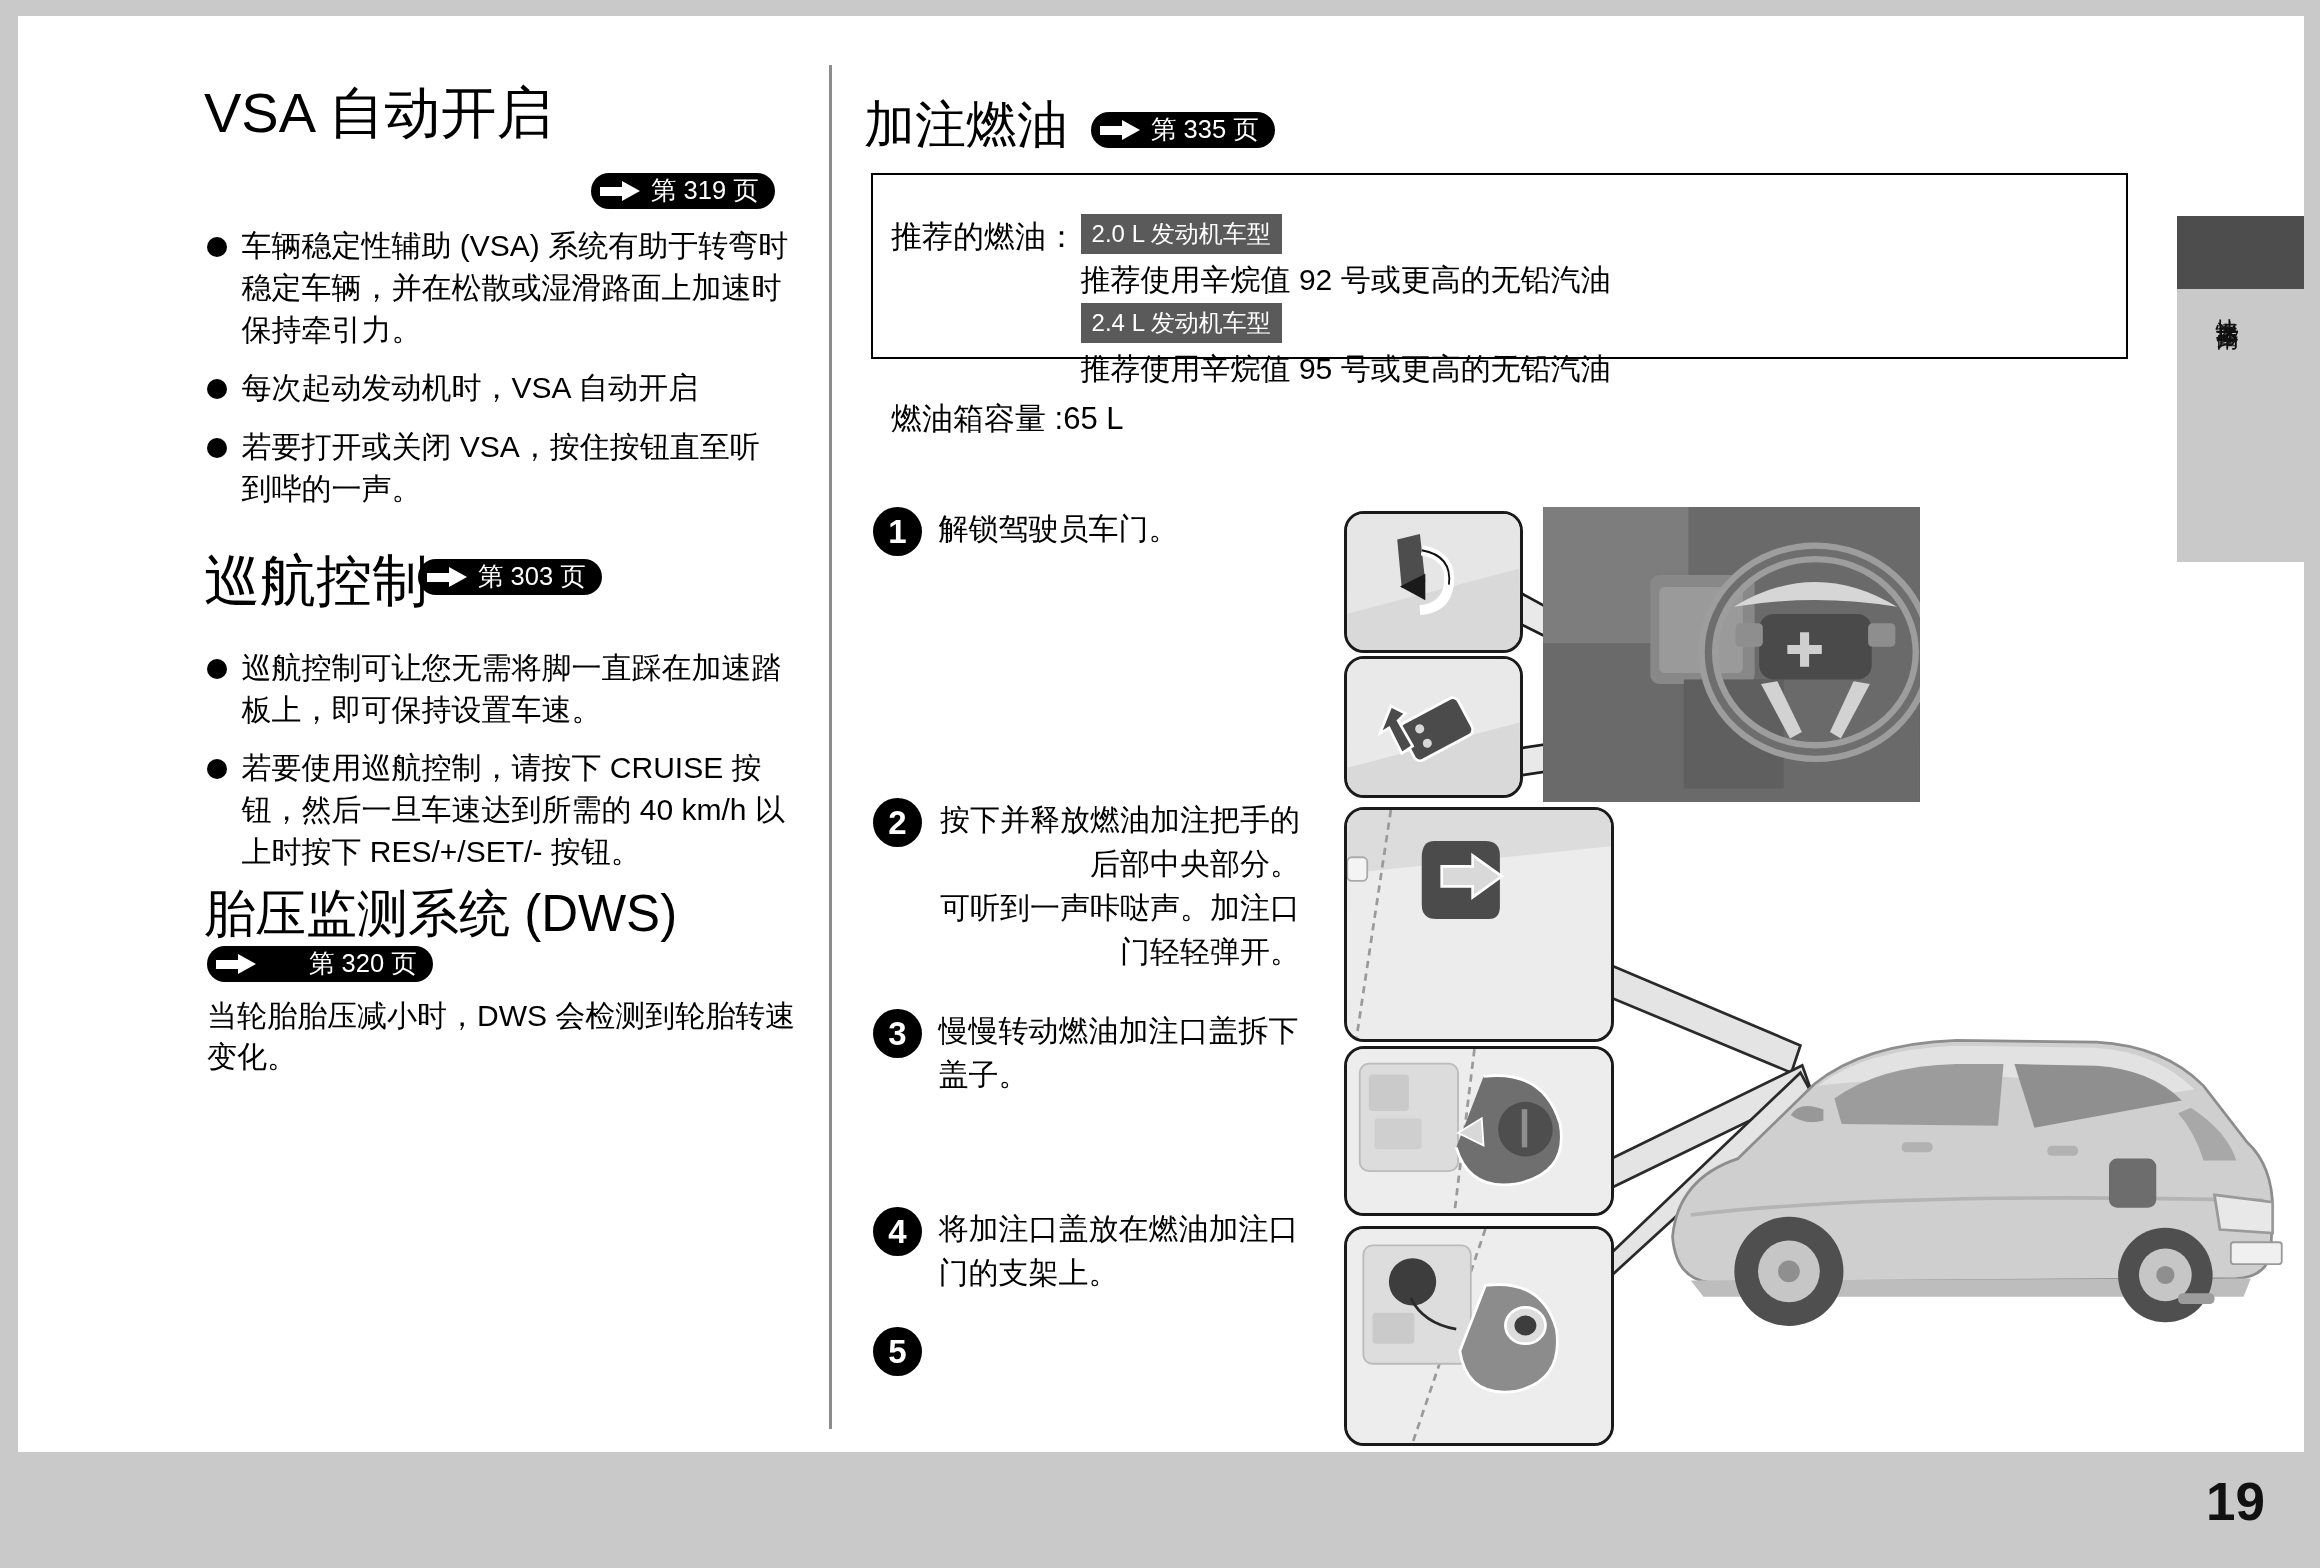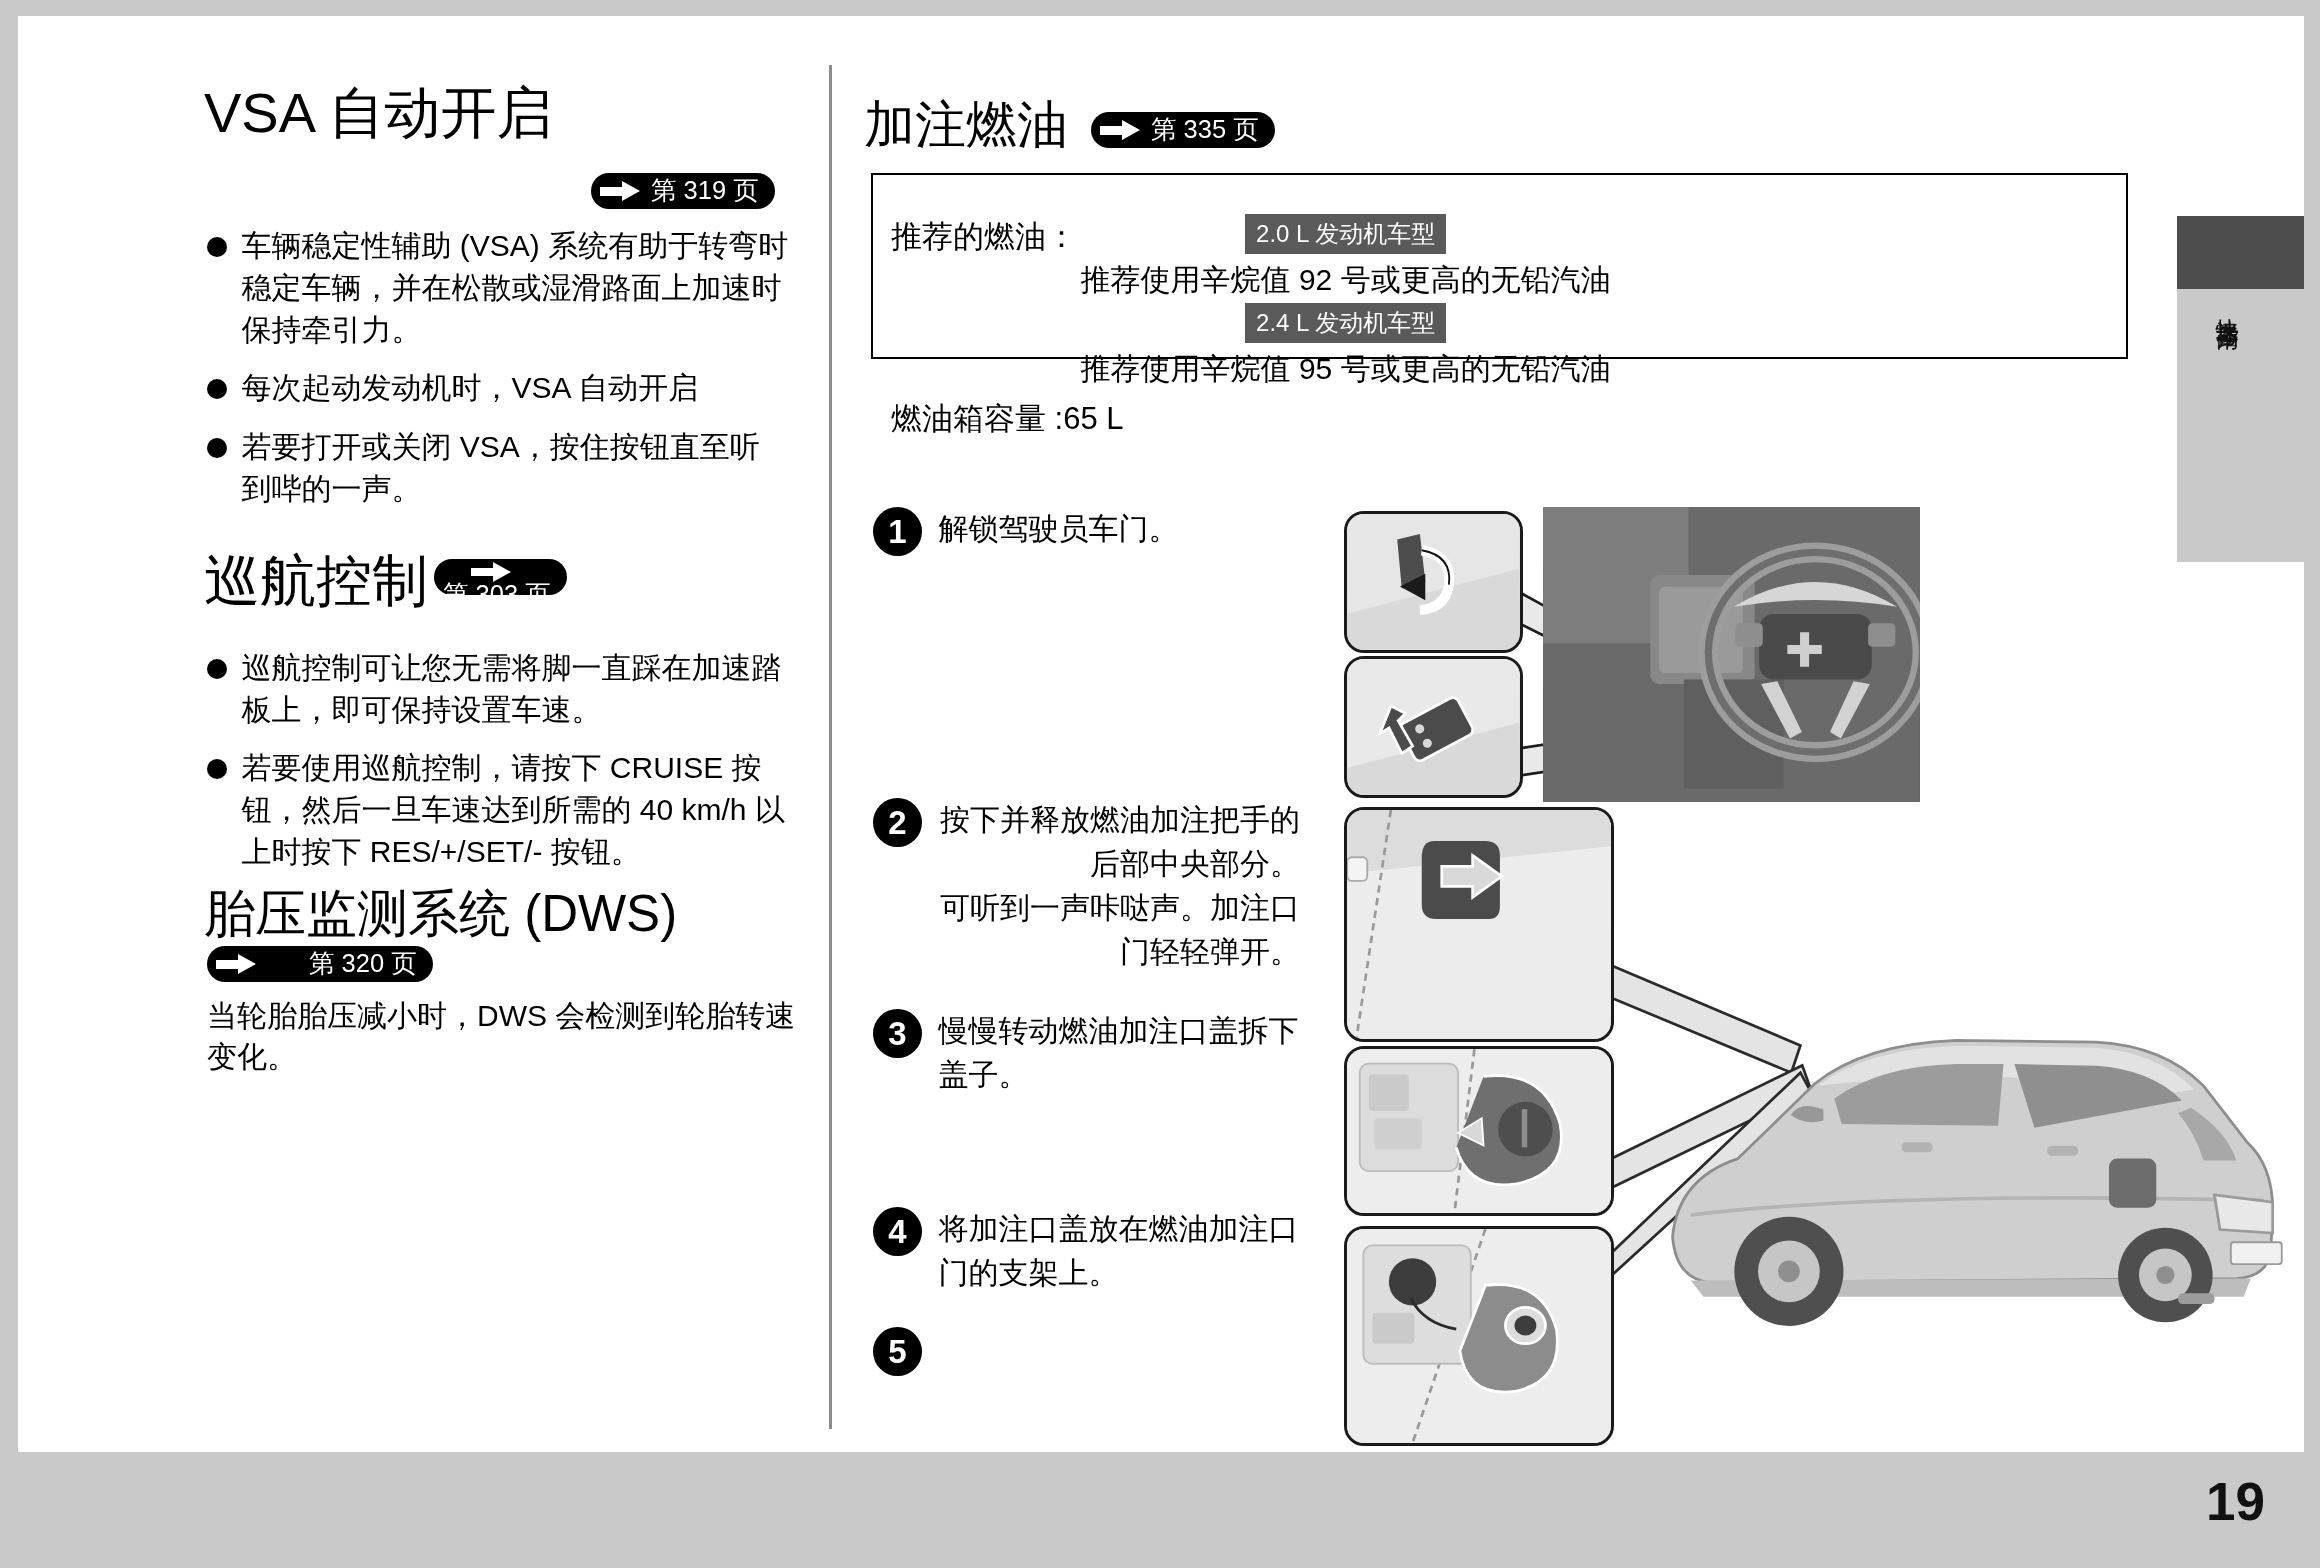--- a/index.html
+++ b/index.html
@@ -138,21 +138,21 @@
     width:1253px; height:141px;
     border:2.7px solid #000;
     box-sizing:content-box;
     height:182px;
   }
   .fuel-inner {
     position:absolute;
     left:891px; top:214px;
     width:1218px;
   }
-  .fuel-row { display:flex; align-items:flex-start;text-align:center; }
+  .fuel-row { display:flex; align-items:flex-start; }
   .fuel-label {
     font-size:31px; line-height:45px; white-space:nowrap;
   }
   .fuel-col { margin-left:3.6px; }
   .chip {
     display:inline-block;
     background:#5a5a5a;
     color:#fff;
     font-size:24px;
     line-height:40px;
@@ -246,21 +246,21 @@
       <span class="bullet-body"> 每次起动发动机时，VSA 自动开启</span>
     </div>
     <div class="bullet-row">
       <span class="bullet-dot"></span>
       <span class="bullet-body">若要打开或关闭 VSA，按住按钮直至听到哔的一声。</span>
     </div>
   </div>
 
   <div class="h1" style="left:204px; top:544px;">巡航控制</div>
 
-  <div class="pageref pageref-abs" style="left:434px; top:559px;flex-direction:column;">
+  <div class="pageref pageref-abs" style="left:418px; top:559px;">
     <span class="arrow">
       <span class="shaft"></span>
         <span class="head"></span>
     </span>
     <span class="ref-label">第 303 页</span>
   </div>
 
   <div class="bullets" style="left:207px; top:647px; width:591px;">
     <div class="bullet-row">
       <span class="bullet-dot"></span>

